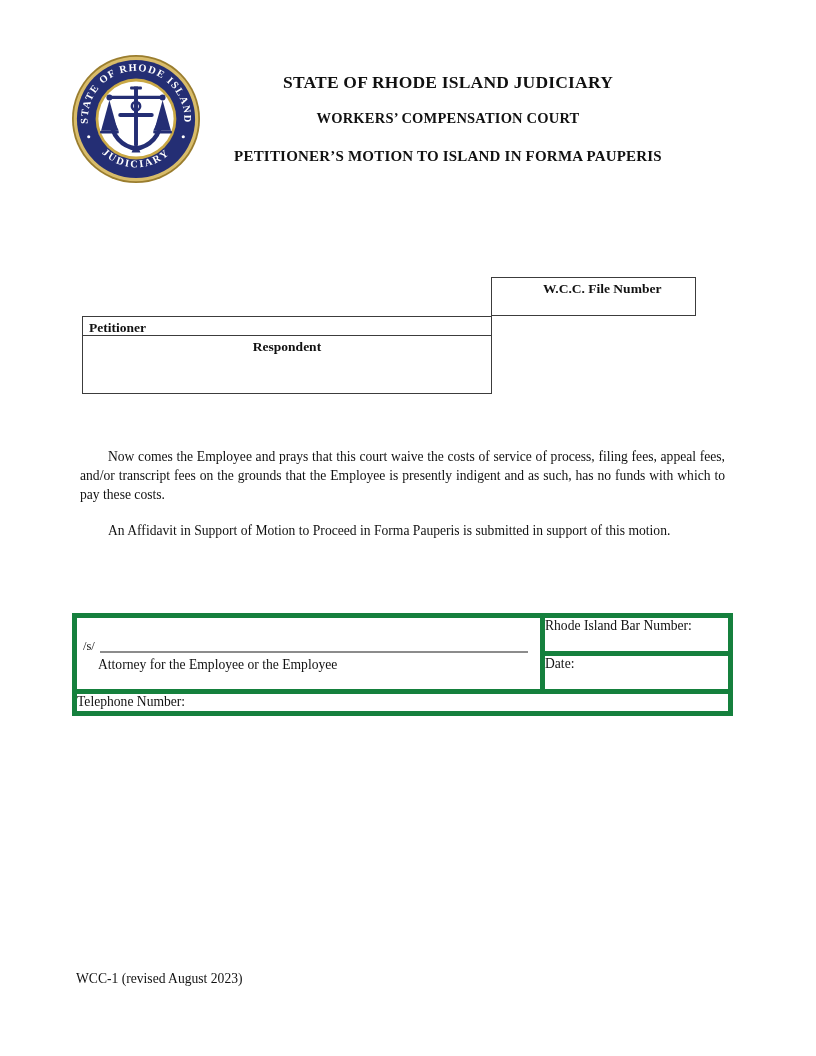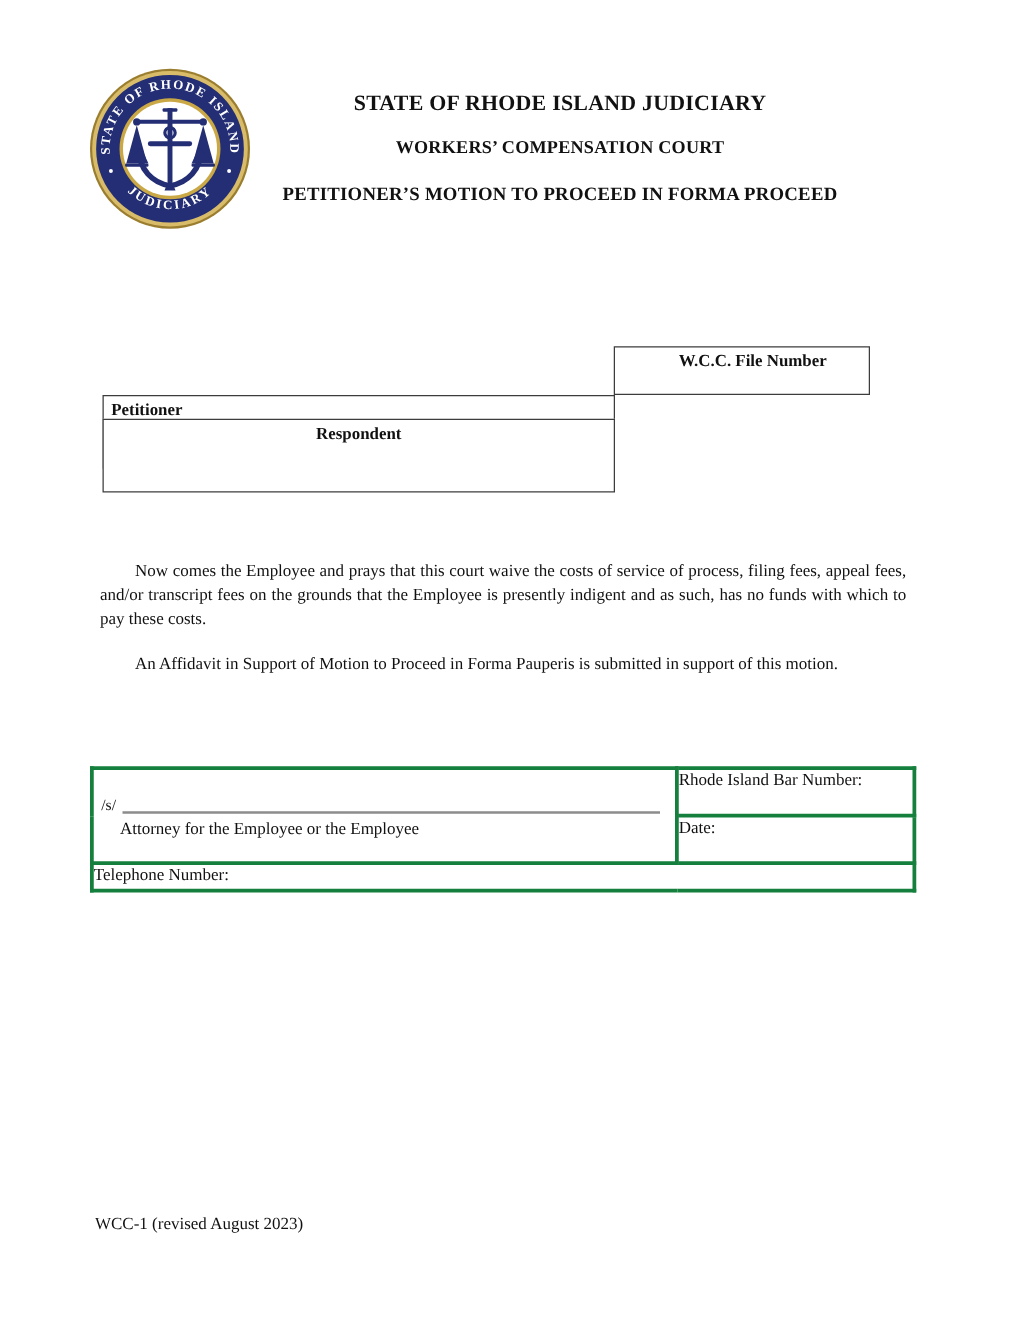--- a/index.html
+++ b/index.html
@@ -23,21 +23,21 @@
   .box-respondent{left:82px;top:335px;width:410px;height:59px;text-align:center;}
   .box-wcc{left:491px;top:277px;width:205px;height:39px;padding-left:45px;}
   .pbox .lbl{font-weight:bold;font-size:13.5px;padding:3px 6px;}
   
   .body-text{position:absolute;left:64px;top:431px;width:677px;font-size:13.6px;line-height:19px;text-align:justify;}
   .body-text p{margin:16px;text-indent:28px;}
   .body-text p + p{margin-top:17px;}
   
   .sig-wrap{position:absolute;left:72px;top:613px;width:661px;}
   table.sig{border-collapse:collapse;width:661px;table-layout:fixed;}
-  table.sig td{border:3px solid #15803d;vertical-align:top;padding:0;box-sizing:border-box;font-size:13.6px;margin-top:45px;}
+  table.sig td{border:5px solid #15803d;vertical-align:top;padding:0;box-sizing:border-box;font-size:13.6px;margin-top:45px;}
   td.cell-sign{width:468px;height:76px;}
   td.cell-bar{height:38px;padding:2px 6px;}
   td.cell-date{height:38px;padding:2px 6px;}
   td.cell-phone{height:22px;padding:1px 6px;}
   .sig-line-row{display:flex;align-items:flex-end;margin:18px 12px 0 6px;}
   .sig-prefix{font-size:12.5px;line-height:14px;}
   .sig-rule{flex:1;height:15px;border-bottom:2px solid #8c8c8c;margin-left:5px;}
   .sig-caption{margin:4px 0 0 21px;font-size:13.6px;}
   
   .footer{position:absolute;left:76px;top:971px;font-size:13.6px;font-family:Liberation Serif, serif;}
@@ -83,21 +83,21 @@
         <path d="M -24 2 C -26 16 -14 28 0 30 C 14 28 26 16 24 2" fill="none" stroke="#242E74" stroke-width="4.5" stroke-linecap="round"></path>
         <path d="M -23.5 -1 L -33 9 L -17.5 12 Z"></path>
         <path d="M 23.5 -1 L 33 9 L 17.5 12 Z"></path>
         <path d="M 0 23 L -4.5 34 L 4.5 34 Z"></path>
       </g>
     </svg>
   </div>
 
   <div class="hdr hdr-1">STATE OF RHODE ISLAND JUDICIARY</div>
   <div class="hdr hdr-2">WORKERS’ COMPENSATION COURT</div>
-  <div class="hdr hdr-3">PETITIONER’S MOTION TO PROCEED IN FORMA PROCEED</div>
+  <div class="hdr hdr-3">PETITIONER’S MOTION TO ISLAND IN FORMA PAUPERIS</div>
 
   <div class="pbox box-petitioner">
     <div class="lbl">Petitioner</div>
   </div>
   <div class="pbox box-respondent">
     <div class="lbl">Respondent</div>
   </div>
   <div class="pbox box-wcc">
     <div class="lbl">W.C.C. File Number</div>
   </div>

